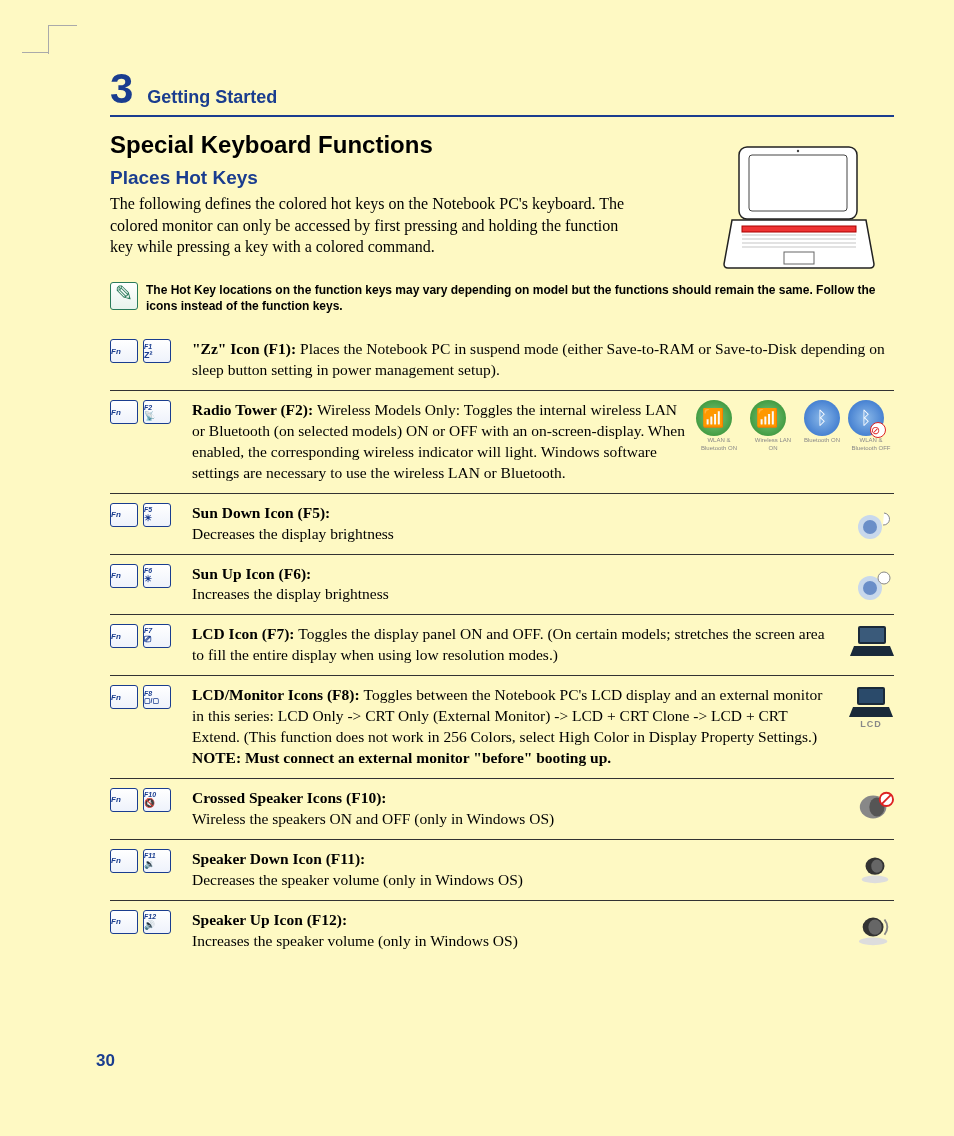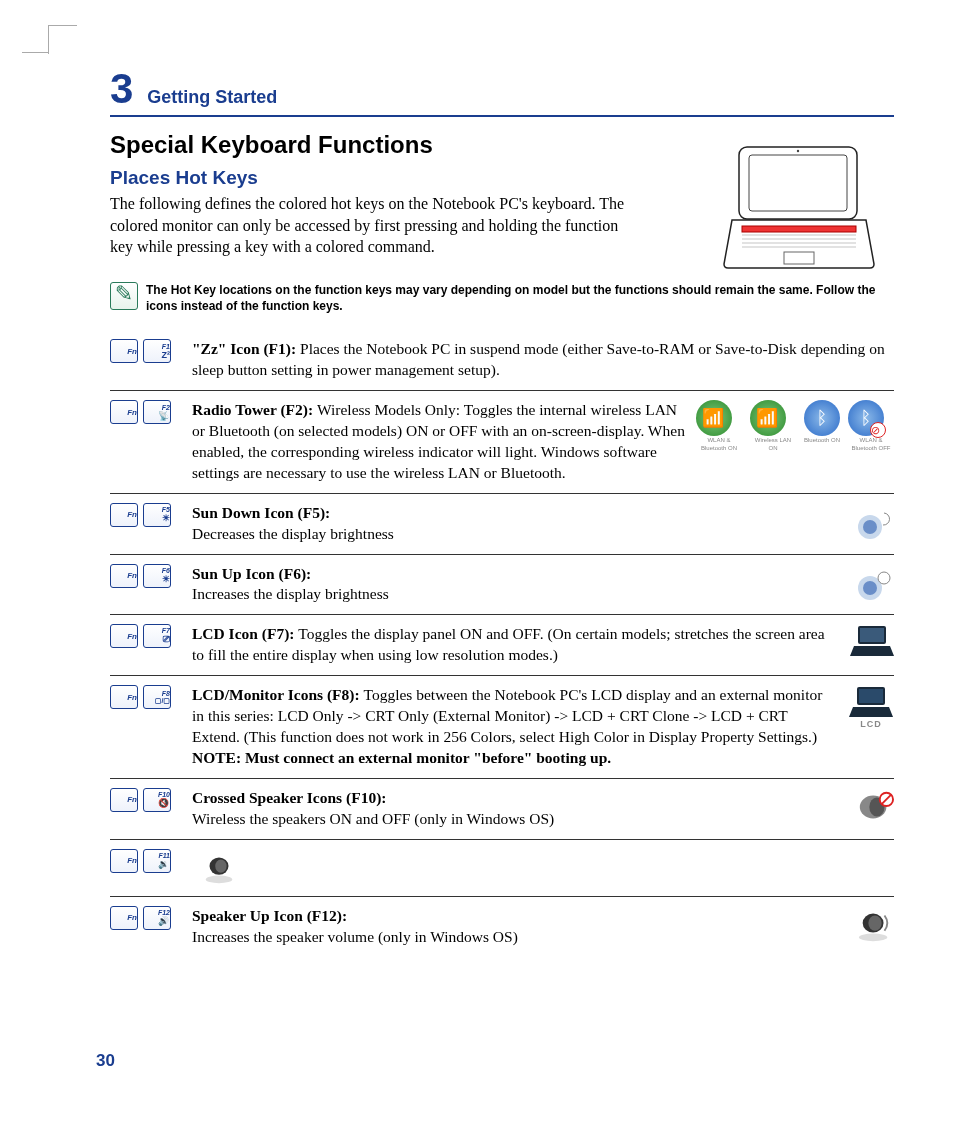--- a/index.html
+++ b/index.html
@@ -1,33 +1,33 @@
 <!DOCTYPE html>
 <html><head>
 <meta charset="utf-8">
 <style>
   html,body{margin:0;padding:0;background:#e8e8e8;font-family:"Times New Roman",Times,serif;color:#000;}
-  .sheet{width:954px;height:1136px;background:#ffffff;position:relative;box-sizing:border-box;padding:30px 60px 30px 110px;}
+  .sheet{width:954px;height:1136px;background:#fef9c3;position:relative;box-sizing:border-box;padding:30px 60px 30px 110px;}
   .crop-marks{position:absolute;left:48px;top:25px;width:28px;height:28px;border-left:1px solid #aaa;border-top:1px solid #aaa;}
   .crop-mark2{position:absolute;left:22px;top:52px;width:26px;height:0;border-top:1px solid #aaa;}
   .chapter-head{border-bottom:2px solid #1a3d8f;margin-top:35px;padding-bottom:2px;}
   .chapter-num{font-family:Arial,Helvetica,sans-serif;font-size:42px;font-weight:bold;color:#1a3d8f;display:inline-block;vertical-align:baseline;}
   .chapter-title{font-family:Arial,Helvetica,sans-serif;font-size:18px;font-weight:bold;color:#1a3d8f;margin-left:10px;}
   .h1{font-family:Arial,Helvetica,sans-serif;font-size:24px;font-weight:bold;margin:14px 0 8px;}
   .h2{font-family:Arial,Helvetica,sans-serif;font-size:19px;font-weight:bold;color:#1a3d8f;margin:8px 0 4px;}
   .intro{font-size:16px;line-height:1.35;max-width:520px;}
   .laptop-illus{position:absolute;right:70px;top:142px;width:170px;height:130px;}
   .note-box{margin-top:24px;display:flex;align-items:flex-start;gap:8px;}
   .note-icon{width:26px;height:26px;color:#2a7a5a;font-family:"Segoe Script",cursive;font-size:22px;border:1px solid #2a7a5a;border-radius:3px;text-align:center;line-height:22px;flex:none;background:linear-gradient(#fff,#e8f3ec);}
   .note-text{font-family:Arial,Helvetica,sans-serif;font-weight:bold;font-size:12px;line-height:1.35;}
   .fn-list{margin-top:16px;}
   .row{display:flex;align-items:flex-start;padding:9px 0;border-bottom:1px solid #333;gap:12px;}
   .row:last-child{border-bottom:none;}
   .keys{display:flex;gap:5px;flex:none;width:70px;}
-  .key{width:28px;height:24px;border:1.5px solid #1a3d8f;border-radius:3px;box-sizing:border-box;font-size:7px;font-family:Arial,sans-serif;color:#1a3d8f;display:flex;flex-direction:column;align-items:flex-end;justify-content:center;position:relative;background:linear-gradient(#fff,#eef2fb);font-style:italic;font-weight:bold;}
+  .key{width:28px;height:24px;border:1.5px solid #1a3d8f;border-radius:3px;box-sizing:border-box;font-size:7px;font-family:Arial,sans-serif;color:#1a3d8f;display:flex;flex-direction:column;align-items:flex-start;justify-content:center;position:relative;background:linear-gradient(#fff,#eef2fb);font-style:italic;font-weight:bold;}
   .key .big{font-size:8px;}
   .key .glyph{font-size:9px;font-style:normal;}
   .desc{flex:1;font-size:15.5px;line-height:1.35;}
   .desc b{font-weight:bold;}
   .right-icon{width:46px;flex:none;display:flex;align-items:center;justify-content:flex-end;}
   .wifi-icons{display:flex;gap:8px;margin-left:8px;}
   .wifi-badge{width:36px;height:36px;border-radius:50%;display:flex;align-items:center;justify-content:center;font-size:18px;color:#fff;}
   .wifi-label{font-size:6px;color:#888;text-align:center;font-family:Arial,sans-serif;max-width:46px;}
   .page-num{position:absolute;left:96px;bottom:65px;font-family:Arial,Helvetica,sans-serif;font-weight:bold;color:#1a3d8f;font-size:17px;}
   .speaker-svg{width:38px;height:38px;}
@@ -222,20 +222,21 @@
     <div class="row">
       <div class="keys">
         <div class="key">
             <span class="big">Fn</span>
           </div>
         <div class="key">
             <span>F11</span>
             <span class="glyph">🔉</span>
           </div>
       </div>
+      <div class="desc"><b>Speaker Down Icon (F11):</b><br><span>Decreases the speaker volume (only in Windows OS)</span></div>
       <div class="right-icon">
         <svg class="speaker-svg" viewBox="0 0 40 40">
             <ellipse cx="20" cy="18" rx="10" ry="9" fill="#333"></ellipse>
             <ellipse cx="22" cy="18" rx="6" ry="7" fill="#666"></ellipse>
             <ellipse cx="20" cy="32" rx="14" ry="4" fill="#ddd"></ellipse>
           </svg>
       </div>
     </div>
 
     <div class="row">

